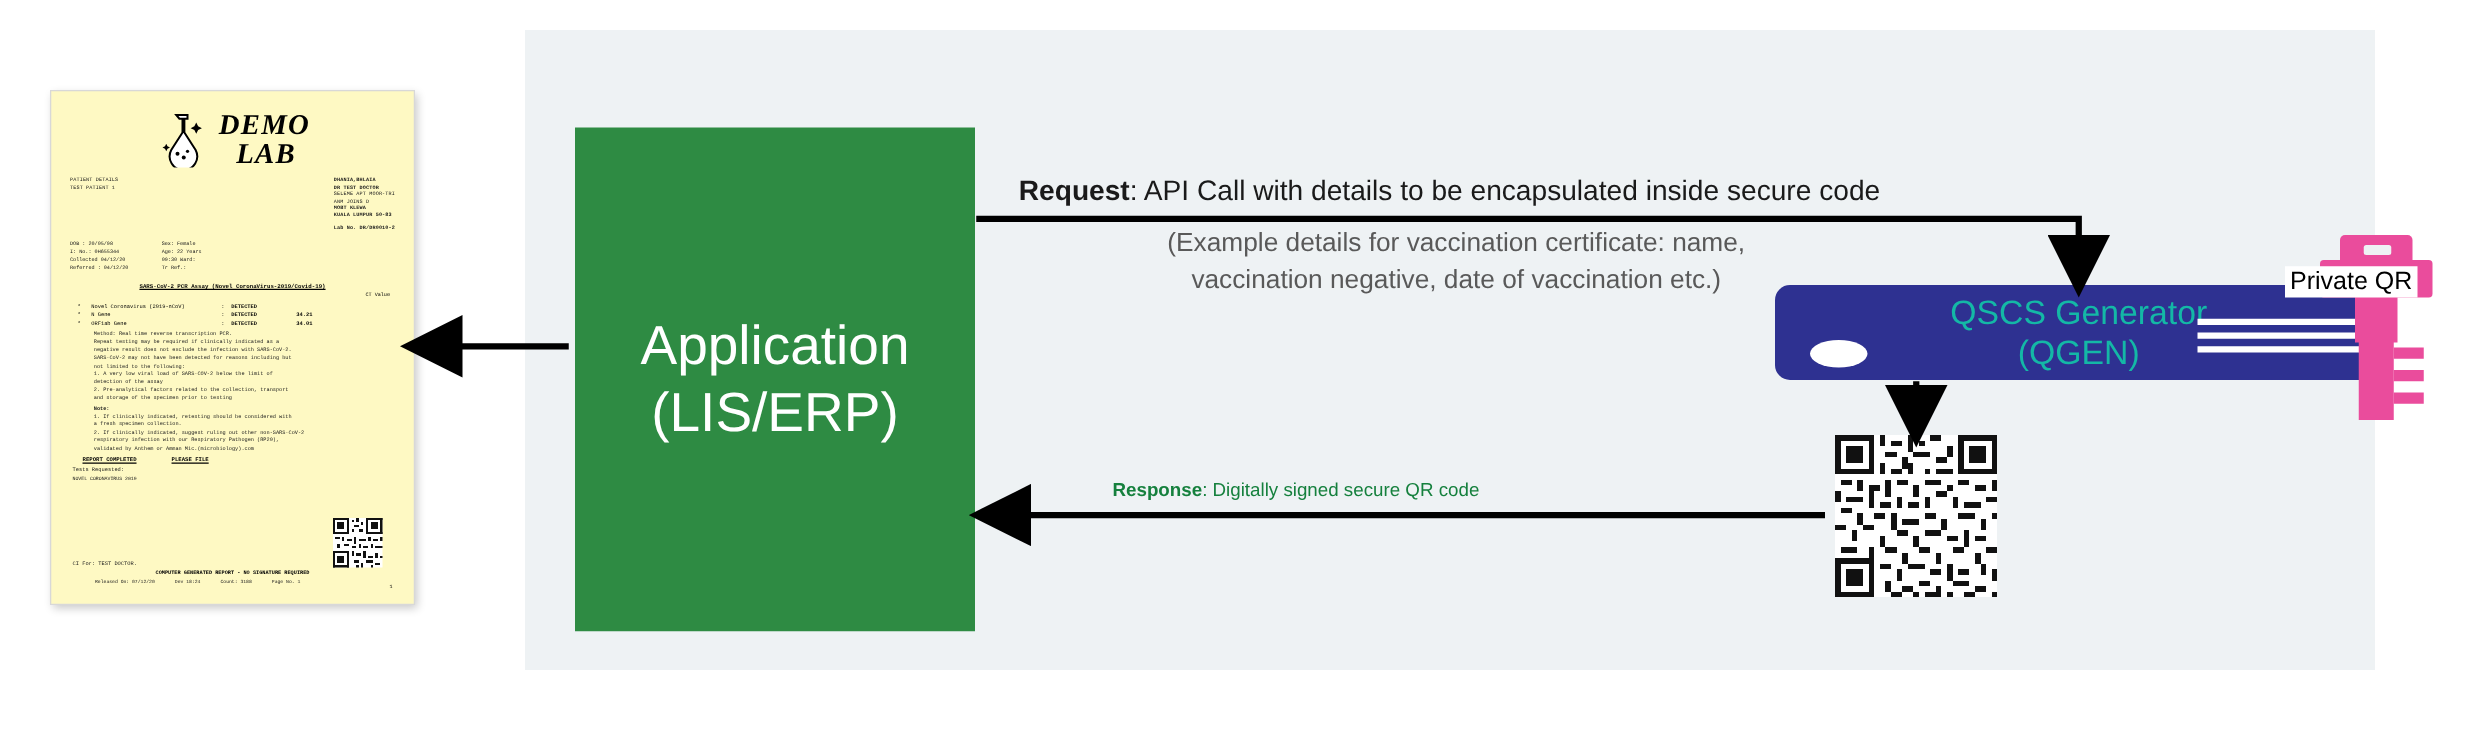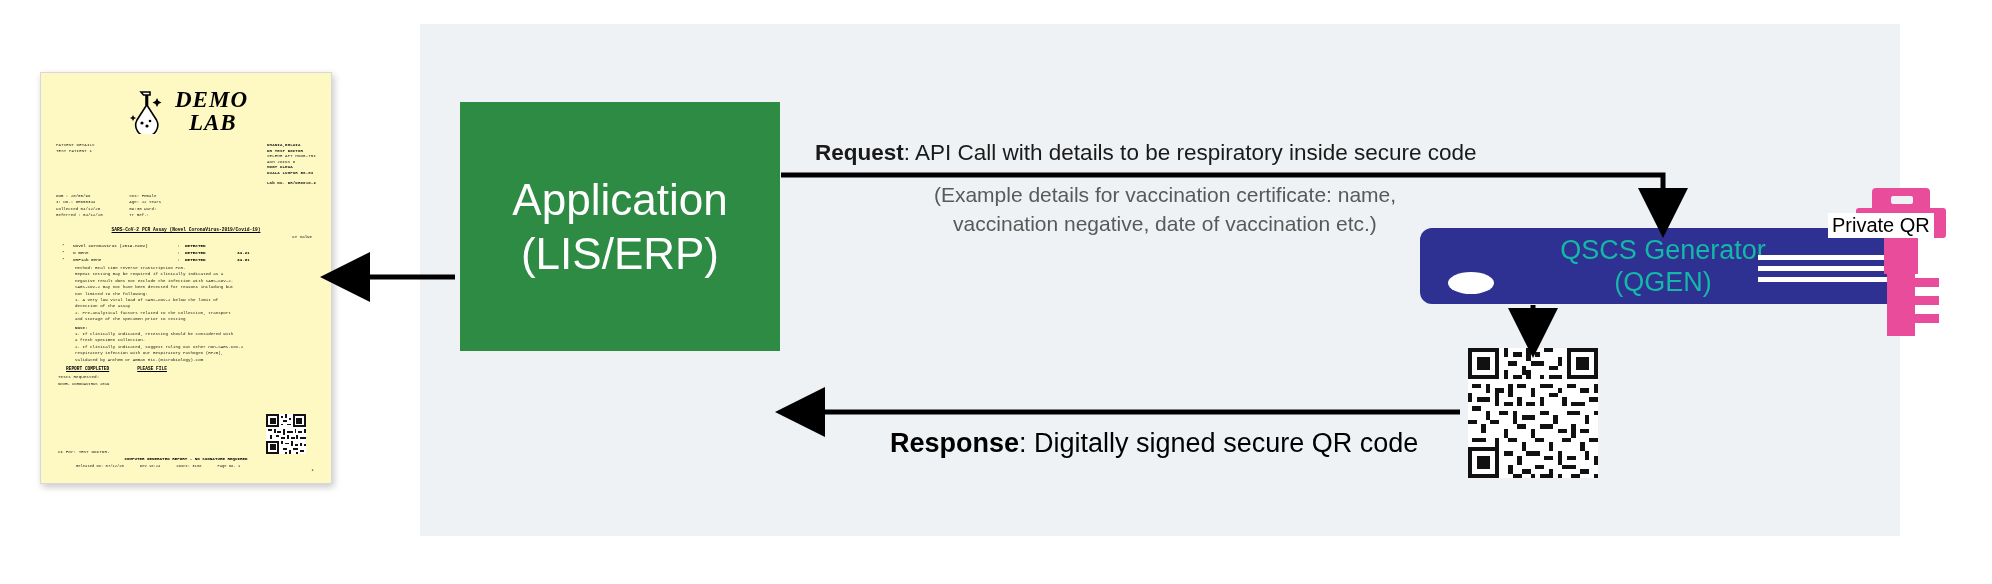--- a/index.html
+++ b/index.html
@@ -84,21 +84,21 @@
   
   .panel {
     position:absolute; left: 420px; top: 24px;
     width: 1480px; height: 512px;
     background: #eef2f4;
   }
 
   
   .app-box {
     position:absolute; left: 460px; top: 102px;
-    width: 320px; height: 249px;
+    width: 320px; height: 403px;
     background: #2e8b43;
     display:flex; flex-direction:column; align-items:center; justify-content:center;
     color:#ffffff;
   }
   .app-box .ln { font-size: 44px; line-height: 54px; font-weight: 400; }
 
   
   .qgen-box {
     position:absolute; left: 1420px; top: 228px;
     width: 486px; height: 76px;
@@ -128,21 +128,21 @@
   
   .qr-out { position:absolute; left: 1468px; top: 348px; width: 130px; height: 130px; z-index:2; }
 
   
   .req-label { position:absolute; left: 815px; top: 140px; font-size: 22.5px; color:#1a1a1a; white-space:nowrap; }
   .req-label b { font-weight: bold; }
   .example-label {
     position:absolute; left: 905px; top: 180px; width: 520px;
     text-align:center; font-size: 21px; line-height: 29px; color:#595959;
   }
-  .resp-label { position:absolute; left: 890px; top: 384px; font-size: 27px; color:#000000; white-space:nowrap;margin-top:44px; }
+  .resp-label { position:absolute; left: 890px; top: 384px; font-size: 15px; color:#15803d; white-space:nowrap; }
   .resp-label b { font-weight: bold; }
 
   svg.arrows { position:absolute; left:0; top:0; width:1992px; height:584px; pointer-events:none; z-index: 5; }
 </style>
 </head>
 <body>
 
 <div id="canvas">
 
   <div class="panel"></div>
@@ -460,21 +460,21 @@
           <rect x="10" y="28" width="2" height="1"></rect>
         <rect x="14" y="28" width="1" height="1"></rect>
           <rect x="16" y="28" width="3" height="1"></rect>
         <rect x="20" y="28" width="1" height="1"></rect>
           <rect x="23" y="28" width="2" height="1"></rect>
       </g>
     </svg>
   </div>
 
   <div class="req-label">
-    <b>Request</b><span>: API Call with details to be respiratory inside secure code</span>
+    <b>Request</b><span>: API Call with details to be encapsulated inside secure code</span>
   </div>
 
   <div class="example-label">
     <div>(Example details for vaccination certificate: name,</div>
     <div>vaccination negative, date of vaccination etc.)</div>
   </div>
 
   <div class="resp-label">
     <b>Response</b><span>: Digitally signed secure QR code</span>
   </div>

